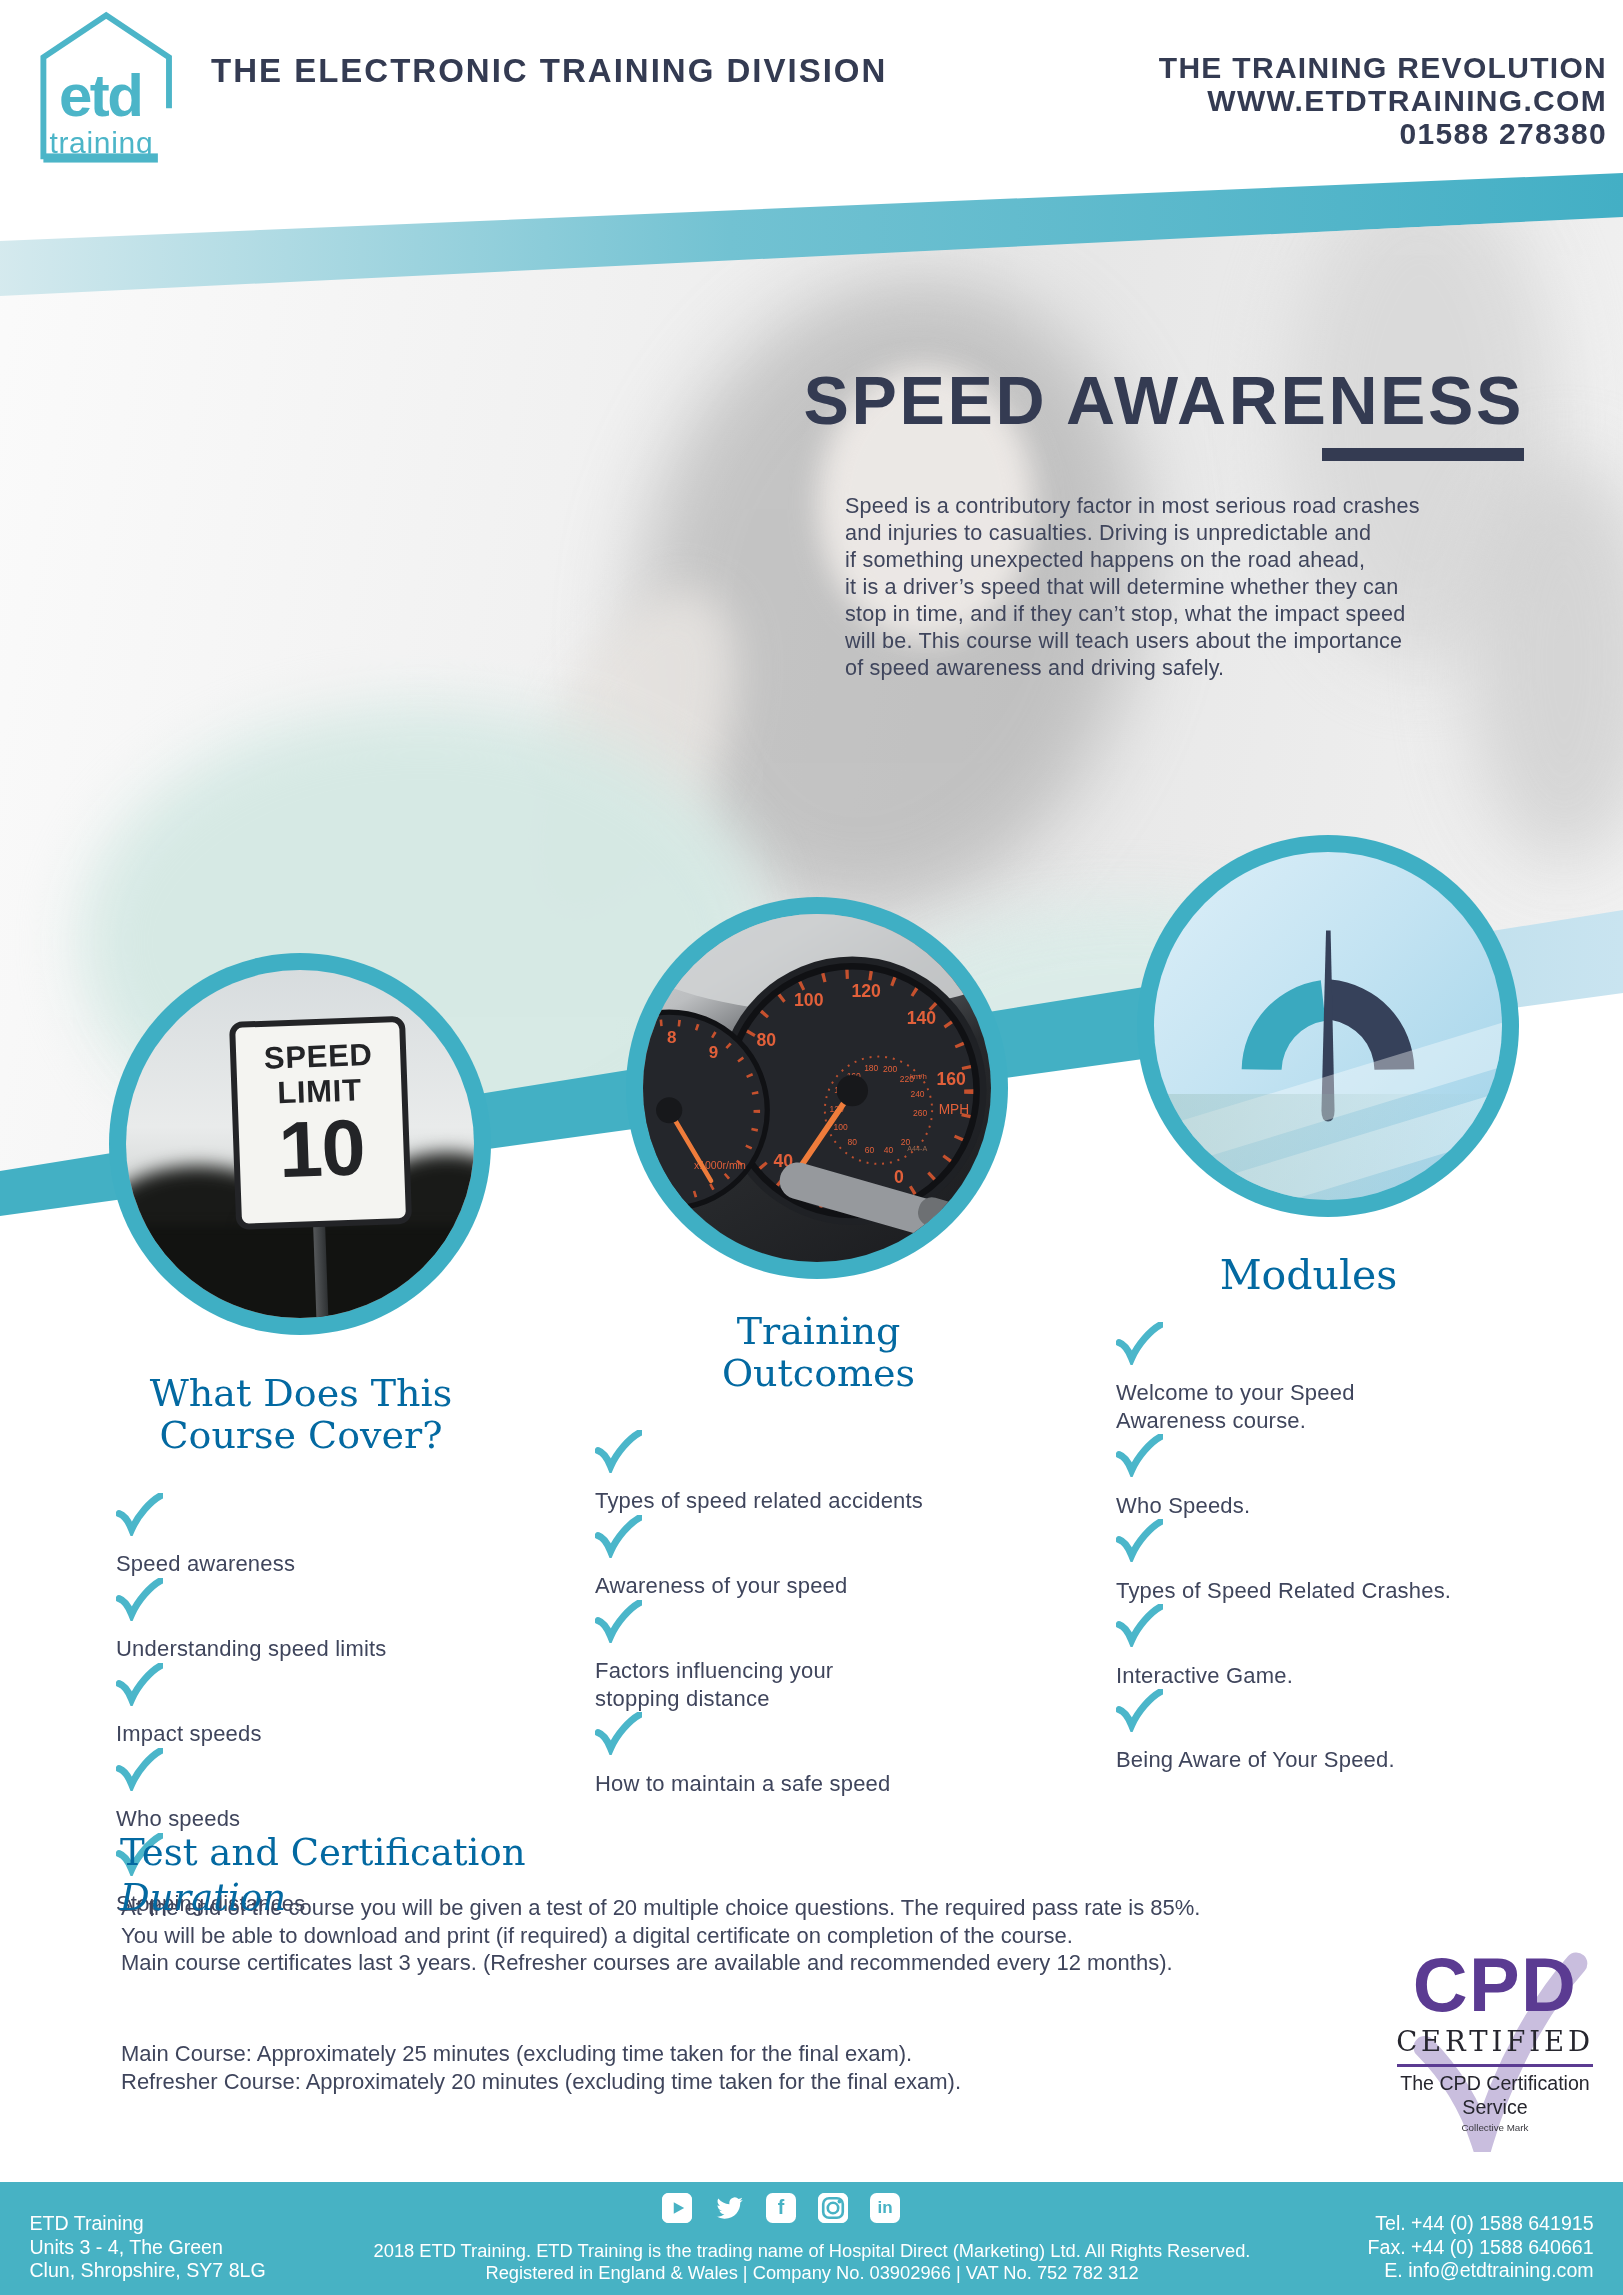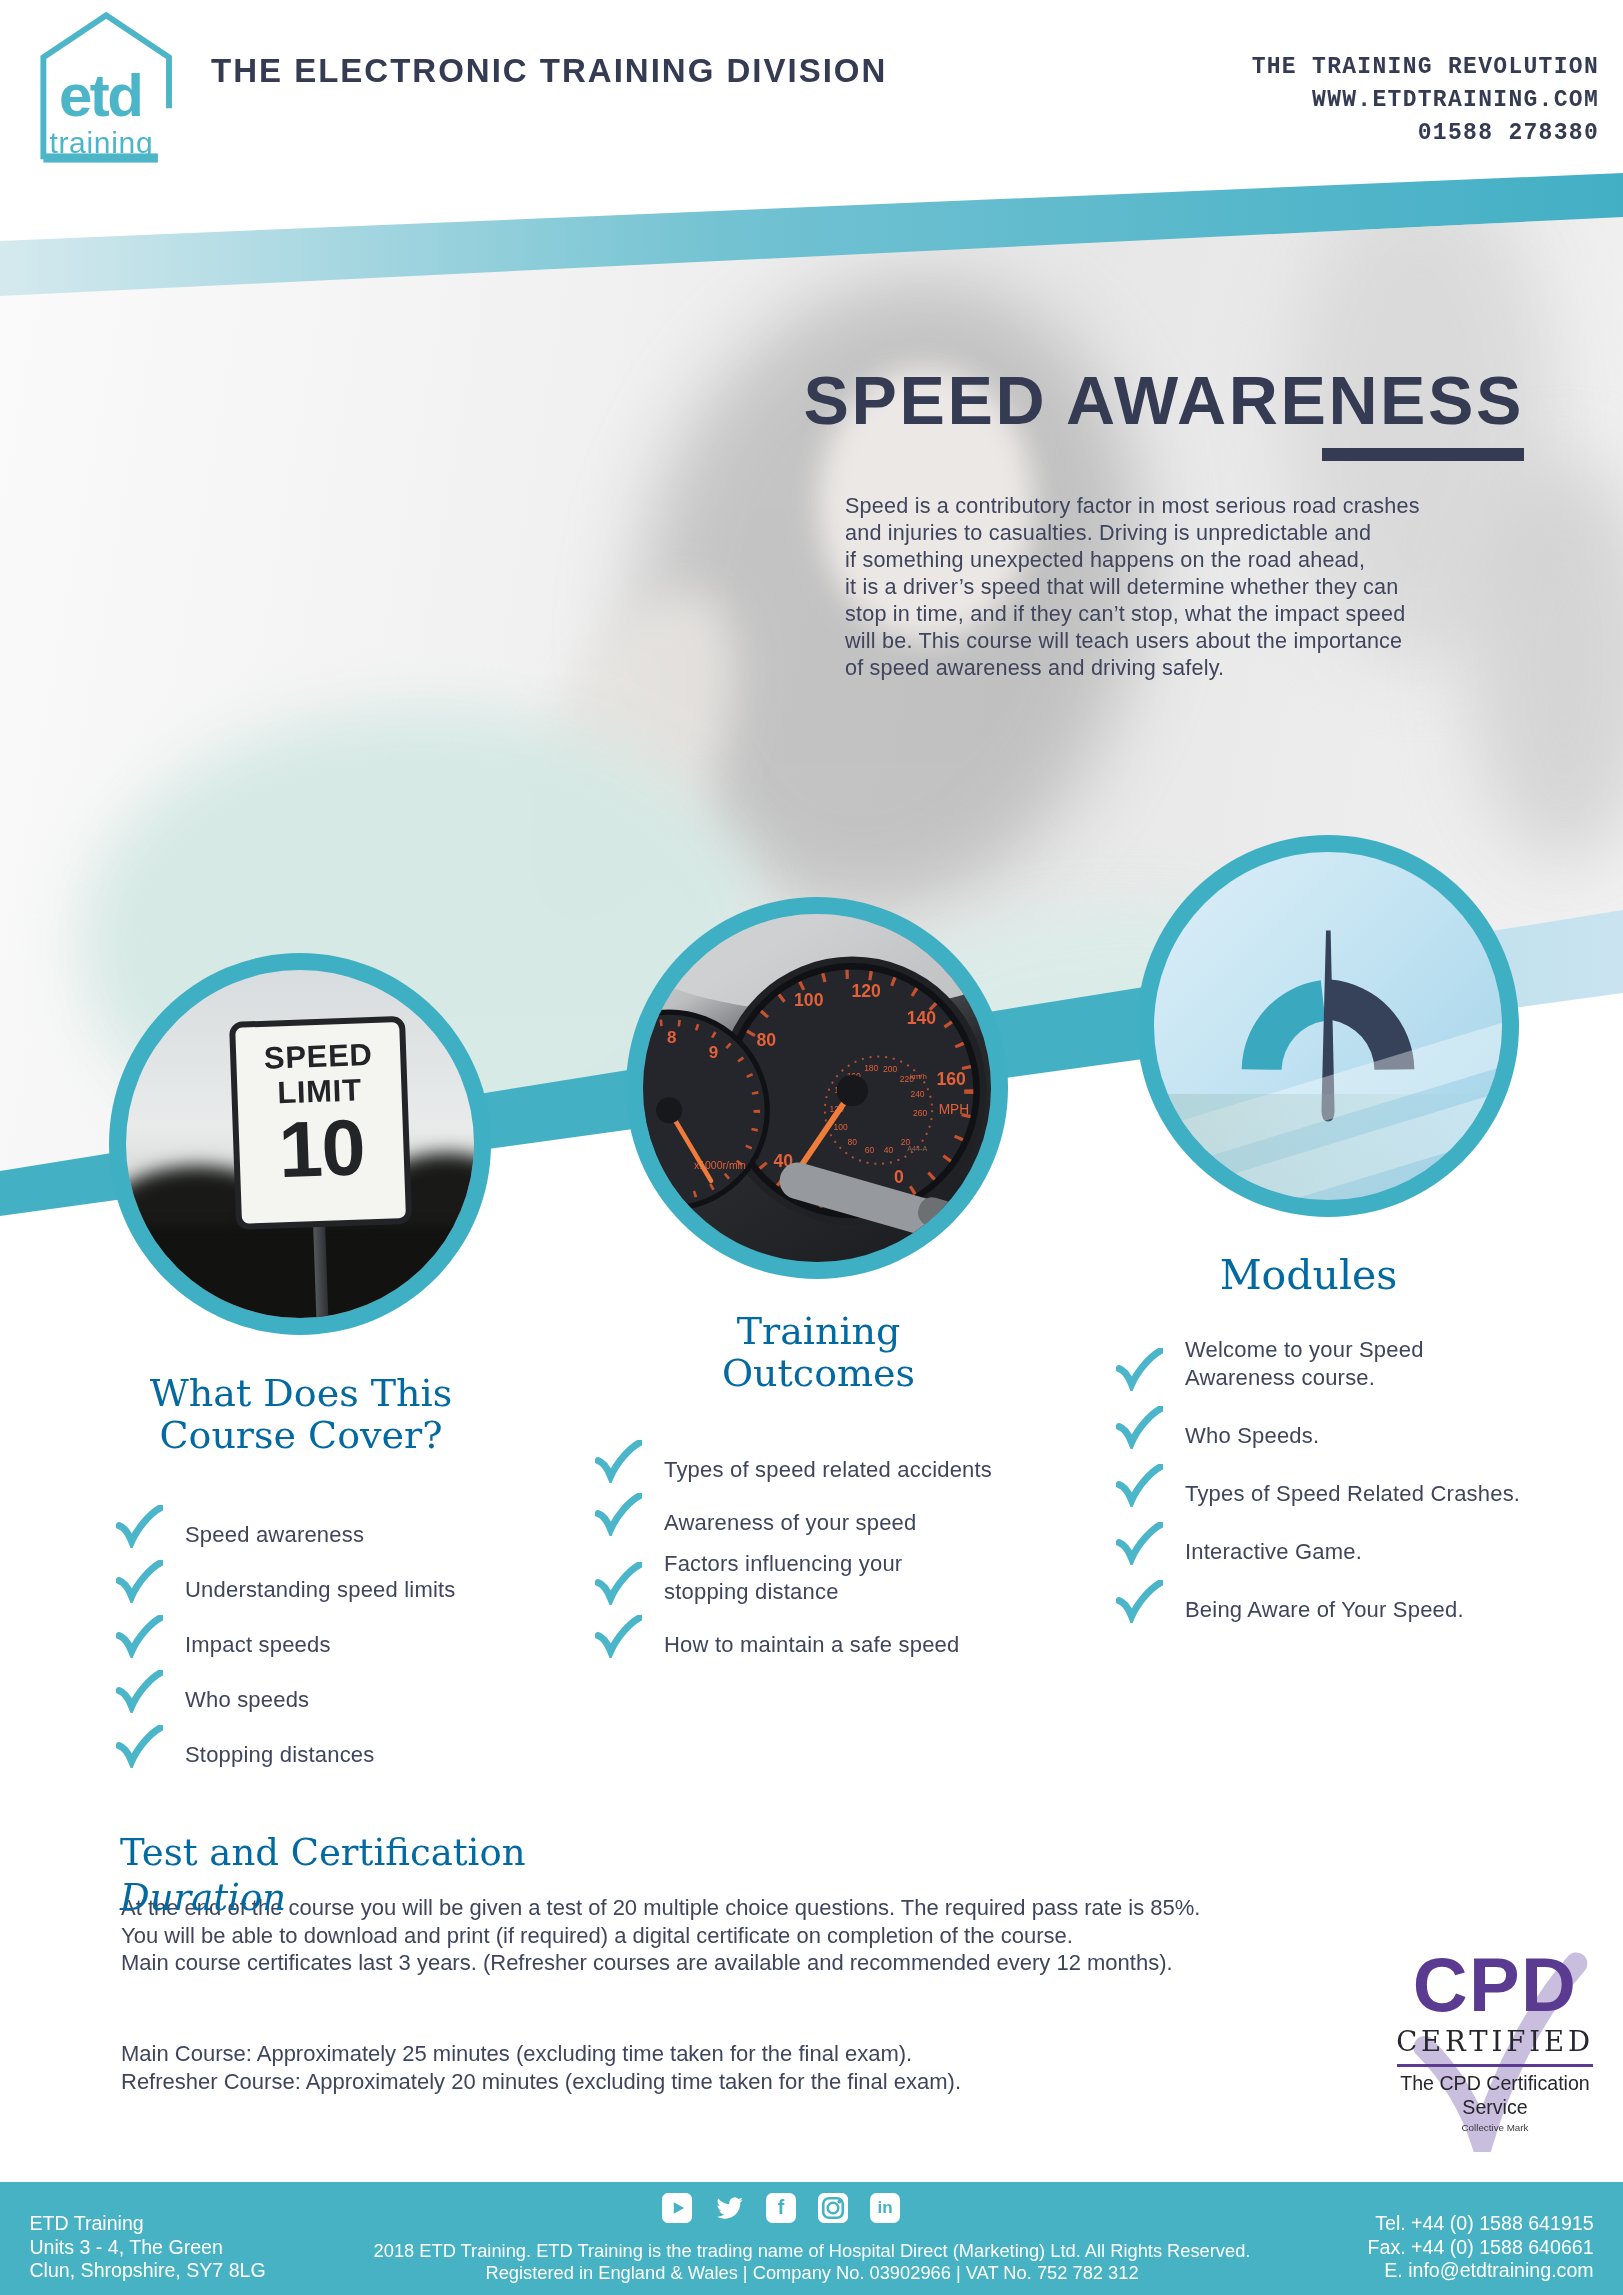--- a/index.html
+++ b/index.html
@@ -11,22 +11,22 @@
   .pre{white-space:pre-line;}
 
   
   .logo-wrap{left:29.4px;top:9.8px;width:157px;height:154px;}
   .logo-svg{position:absolute;left:0;top:0;}
   .logo-etd{position:absolute;left:18.3px;top:51px;width:105px;text-align:center;
     color:#4cb5c8;font-size:60px;font-weight:bold;letter-spacing:-2.6px;}
   .logo-training{position:absolute;left:6.5px;top:116px;width:131px;text-align:center;
     color:#4cb5c8;font-size:30px;letter-spacing:0.7px;}
   .header-title{left:211px;top:52px;color:#343b52;font-size:33px;font-weight:bold;letter-spacing:2px;}
-  .header-right{right:24px;top:51px;text-align:right;color:#343b52;
-    font-size:23px;font-weight:bold;letter-spacing:1.3px;line-height:33px;font-family:Liberation Mono, monospace;}
+  .header-right{right:16px;top:51px;text-align:right;color:#343b52;
+    font-size:30px;font-weight:bold;letter-spacing:1.3px;line-height:33px;}
 
   
   .band-top{left:0;top:0;width:1623px;height:393px;
     clip-path:polygon(0px 241px,1623px 173px,1623px 220px,0px 298px);
     background:linear-gradient(90deg,rgba(178,216,224,0.55) 0%,#72c2d2 45%,#43afc5 100%);}
   .hero-bg{left:0;top:0;width:1623px;height:1243px;
     clip-path:polygon(0px 296px,1623px 217px,1623px 911px,0px 1173px);
     background:linear-gradient(100deg,#fbfbfb 0%,#f1f1f1 35%,#e7e7e7 62%,#f2f2f2 100%);}
   .blob{position:absolute;border-radius:50%;}
   .blob-hair{left:641px;top:275px;width:497px;height:641px;background:#9b9b9b;filter:blur(39px);opacity:.5;transform:rotate(14deg);}
@@ -71,21 +71,21 @@
   .c3s1{left:-26px;top:216px;} .c3s2{left:-13px;top:281px;}
   .c3-shade{position:absolute;left:0;top:242px;width:353px;height:111px;background:linear-gradient(90deg,rgba(140,180,170,.35),rgba(255,255,255,0));}
 
   
   .serif{font-family:"DejaVu Serif","Liberation Serif",serif;color:#0369a1;}
   .sec-head{text-align:center;font-size:38px;line-height:42px;}
   .head-cover{left:59px;top:1372px;width:484px;}
   .head-outcomes{left:609px;top:1310px;width:419px;}
   .head-modules{left:1112px;top:1254px;width:393px;font-size:41px;}
   .checklist{display:flex;flex-direction:column;}
-  .check-row{display:flex;align-items:flex-end;min-height:55px;}
+  .check-row{display:flex;align-items:flex-start;min-height:55px;flex-direction:column;}
   .check-ic{flex:0 0 auto;margin-right:22px;}
   .check-txt{padding-top:14.4px;color:#3f455c;font-size:22px;line-height:27.5px;letter-spacing:0.2px;}
   .list-cover{left:116px;top:1493px;width:432px;}
   .list-outcomes{left:595px;top:1430px;width:432px;}
   .list-outcomes .check-row{min-height:53px;}
   .list-modules{left:1116px;top:1322px;width:445px;}
   .list-modules .check-row{min-height:58px;}
 
   
   .head-test{left:120px;top:1831px;font-size:37px;}

